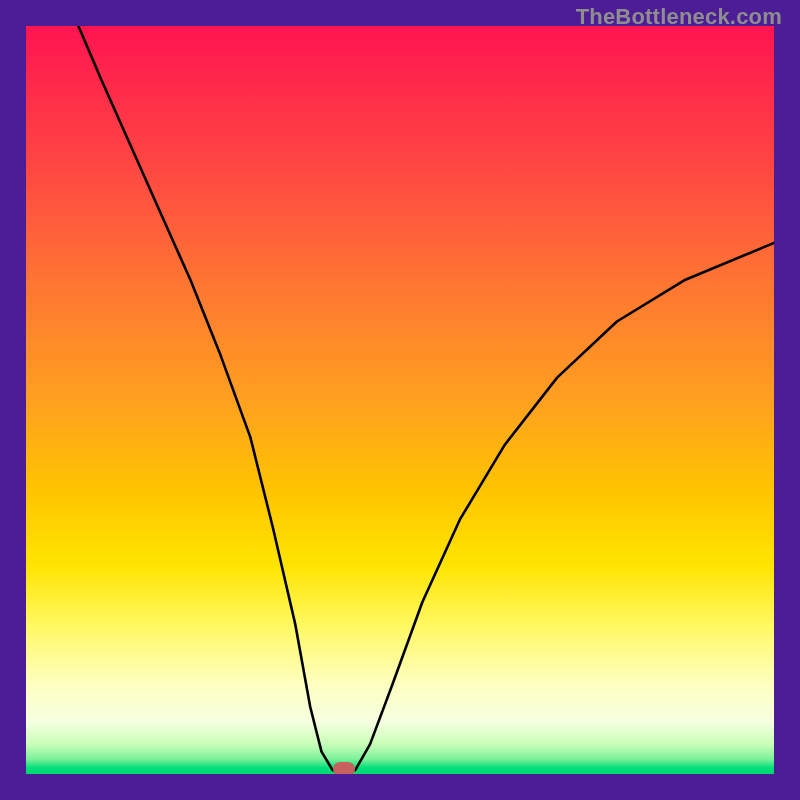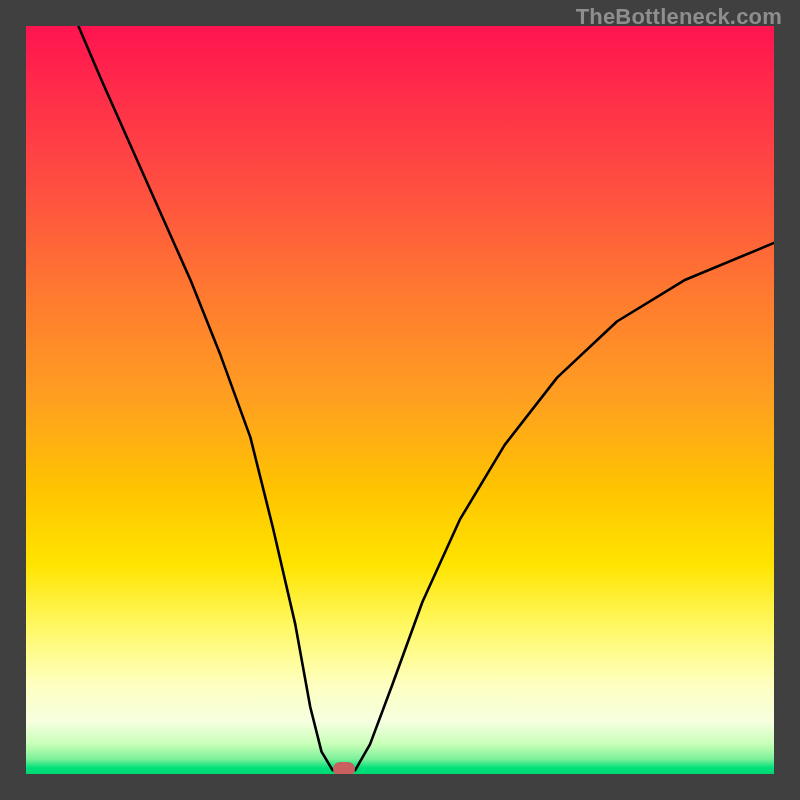--- a/index.html
+++ b/index.html
@@ -9,21 +9,21 @@
     height: 800px;
     background: #000;
     overflow: hidden;
   }
   .frame {
     position: absolute;
     left: 0;
     top: 0;
     width: 800px;
     height: 800px;
-    background: #404040;
+    background: #4c1d95;
   }
   .watermark {
     position: absolute;
     top: 4px;
     right: 18px;
     font-family: Arial, Helvetica, sans-serif;
     font-size: 22px;
     font-weight: 600;
     color: #8e8e8e;
     letter-spacing: 0.2px;

